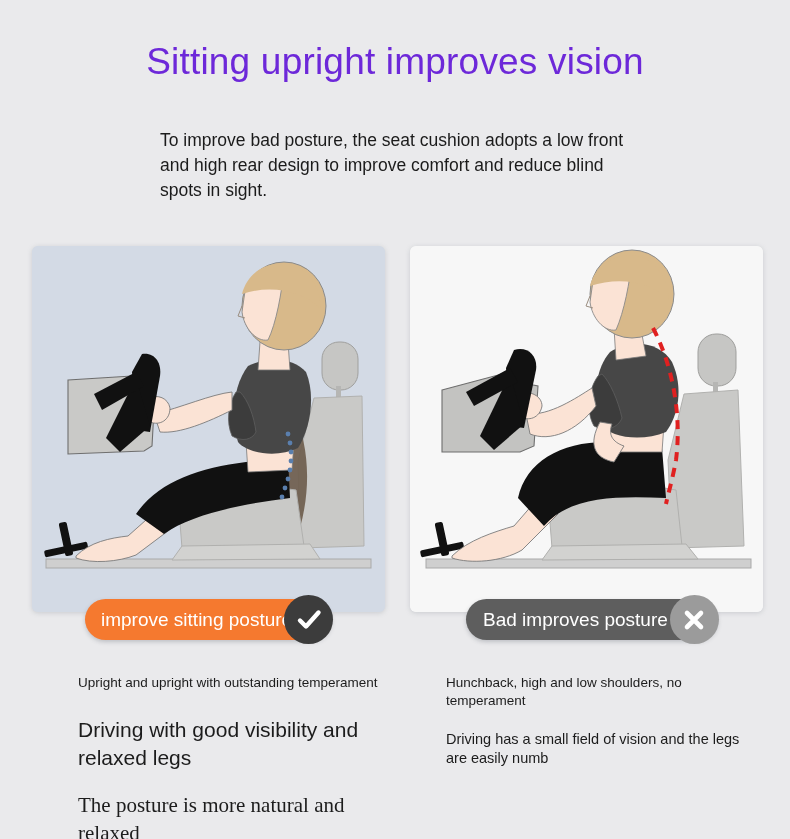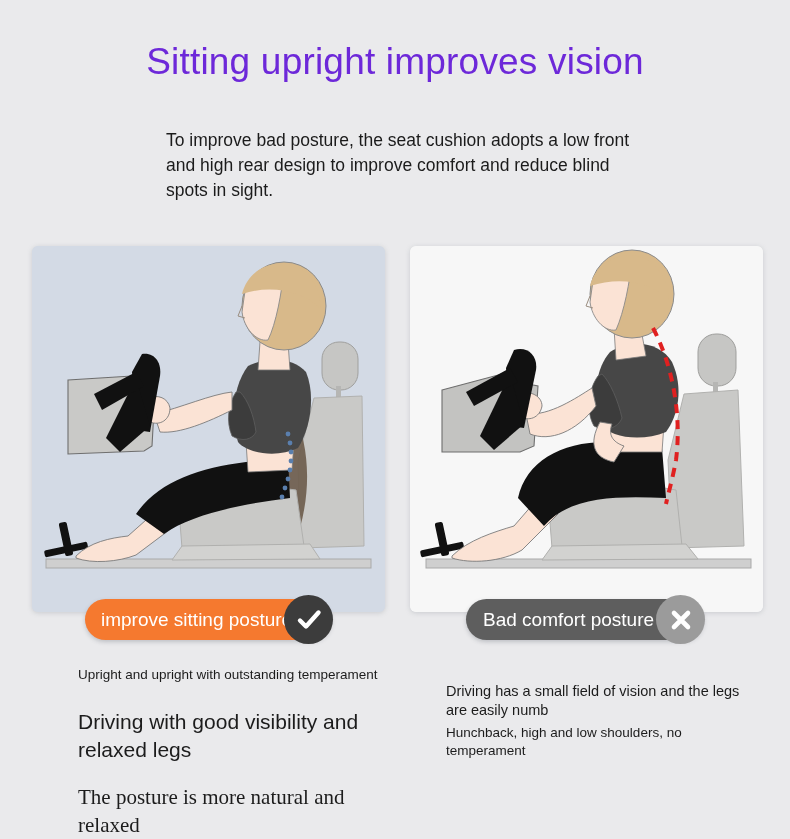--- a/index.html
+++ b/index.html
@@ -26,21 +26,21 @@
     text-align: center;
     font-size: 37px;
     font-weight: 400;
     letter-spacing: 0.2px;
     color: #6d28d9;
     line-height: 1.1;
   }
   .page-subtitle {
     position: absolute;
     top: 128px;
-    left: 166px;
+    left: 160px;
     width: 470px;
     font-size: 17.5px;
     line-height: 1.42;
     color: #1b1b1b;
     font-weight: 400;
   }
 
   
   .panels {
     position: absolute;
@@ -131,21 +131,21 @@
   .col-right { left: 446px; width: 318px; }
 
   .feature-item {
     color: #1c1c1c;
     font-weight: 400;
   }
   .fs-small  { font-size: 13.5px; line-height: 1.32; }
   .fs-medium { font-size: 14.5px; line-height: 1.32; }
   .fs-large  { font-size: 21px;   line-height: 1.32; }
 
-  .mt-a { margin-top: 4px; }
+  .mt-a { margin-top: 12px; }
   .mt-b { margin-top: 20px; }
   .mt-c { margin-top: 24px; }
   .mt-d { margin-top: 12px; }
   .mt-e { margin-top: 21px; font-family: Liberation Serif, serif; }
   .indent { padding-left: 8px; }
 </style>
 </head>
 <body>
 
 <div class="page-title">Sitting upright improves vision</div>
@@ -306,33 +306,33 @@
 <div class="badge badge-good">
   <span class="badge-label">improve sitting posture</span>
   <span class="badge-mark mark-check">
     <svg width="30" height="30" viewBox="0 0 30 30" xmlns="http://www.w3.org/2000/svg">
       <path d="M6 15.5 L12 21.5 L24.5 7.5" fill="none" stroke="#ffffff" stroke-width="4.4" stroke-linecap="round" stroke-linejoin="round"></path>
     </svg>
   </span>
 </div>
 
 <div class="badge badge-bad">
-  <span class="badge-label">Bad comfort posture</span>
+  <span class="badge-label">Bad improves posture</span>
   <span class="badge-mark mark-cross">
     <svg width="30" height="30" viewBox="0 0 30 30" xmlns="http://www.w3.org/2000/svg">
       <path d="M8 8 L22 22 M22 8 L8 22" fill="none" stroke="#ffffff" stroke-width="4.6" stroke-linecap="round"></path>
     </svg>
   </span>
 </div>
 
 <div class="features">
 
   <div class="feature-col col-left">
     <div class="feature-item fs-small mt-a">Upright and upright with outstanding temperament</div>
     <div class="feature-item fs-large mt-c">Driving with good visibility and relaxed legs</div>
     <div class="feature-item fs-large mt-e">The posture is more natural and relaxed</div>
   </div>
 
   <div class="feature-col col-right">
+    <div class="feature-item fs-small mt-a">Hunchback, high and low shoulders, no temperament</div>
     <div class="feature-item fs-medium mt-b">Driving has a small field of vision and the legs are easily numb</div>
-    <div class="feature-item fs-small mt-a">Hunchback, high and low shoulders, no temperament</div>
   </div>
 </div>
 
 </body></html>

